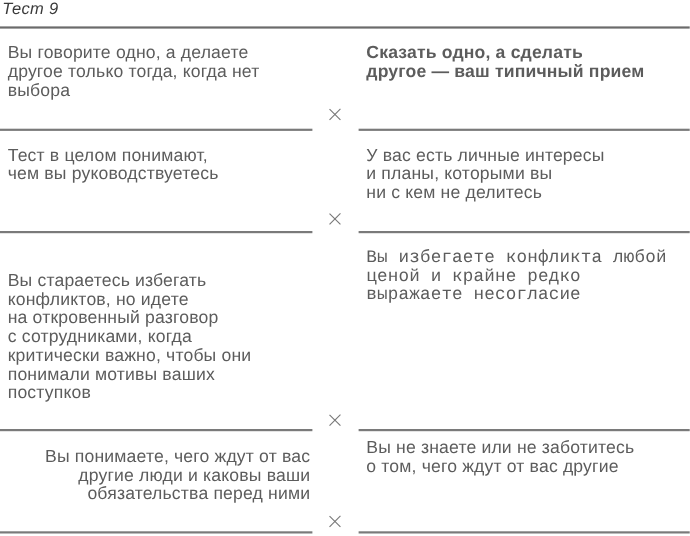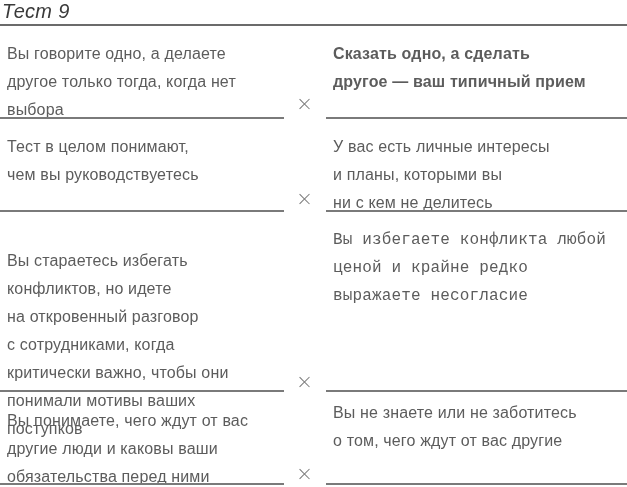--- a/index.html
+++ b/index.html
@@ -1,21 +1,21 @@
 <!DOCTYPE html>
 <html><head>
 <meta charset="utf-8">
 <style>
   html, body { margin:0; padding:0; background:#fff; }
   body { width:627px; height:487px; position:relative; overflow:hidden;
          font-family:"DejaVu Sans Condensed","DejaVu Sans","Liberation Sans",sans-serif; color:#5a5a5a; }
-  .title { position:absolute; left:2px; top:0px; font-size:20px; font-style:italic; color:#3a3a3a;
+  .title { position:absolute; left:2px; top:0px; font-size:15px; font-style:italic; color:#3a3a3a;
            font-family:"Liberation Sans", sans-serif; letter-spacing:0.3px; }
   .top-rule { position:absolute; left:0; top:24px; width:627px; height:2px; background:#6b6b6b; }
-  .cell { position:absolute; font-size:16px; line-height:28px; letter-spacing:0.15px;
+  .cell { position:absolute; font-size:16px; line-height:17px; letter-spacing:0.15px;
           font-family:"Liberation Sans", sans-serif; color:#5c5c5c; white-space:pre-line; }
   .cell.left { left:7px; width:275px; }
   .cell.right { left:333px; width:290px; }
   .rule { position:absolute; height:1.5px; background:#7a7a7a; }
   .rule.left { left:0; width:284px; }
   .rule.right { left:326px; width:301px; }
   .x { position:absolute; left:299px; width:12px; height:12px; }
   .x::before, .x::after { content:""; position:absolute; left:5px; top:-1px; width:1.2px; height:14px; background:#777; }
   .x::before { transform:rotate(45deg); }
   .x::after { transform:rotate(-45deg); }
@@ -58,21 +58,21 @@
 поступков</div>
   <div class="cell right" style="top:226px;font-family:Liberation Mono, monospace;">Вы избегаете конфликта любой
 ценой и крайне редко
 выражаете несогласие</div>
   <div class="x" style="top:376px;"></div>
   <div class="rule left" style="top:390px;"></div>
   <div class="rule right" style="top:390px;"></div>
 </div>
 
 <div>
-  <div class="cell left" style="top:407px;">Вы понимаете, чего ждут от вас
+  <div class="cell left" style="top:407px;text-align:right;">Вы понимаете, чего ждут от вас
 другие люди и каковы ваши
 обязательства перед ними</div>
   <div class="cell right" style="top:399px;">Вы не знаете или не заботитесь
 о том, чего ждут от вас другие</div>
   <div class="x" style="top:468px;"></div>
   <div class="rule left" style="top:483px;"></div>
   <div class="rule right" style="top:483px;"></div>
 </div>
 
 </body></html>

